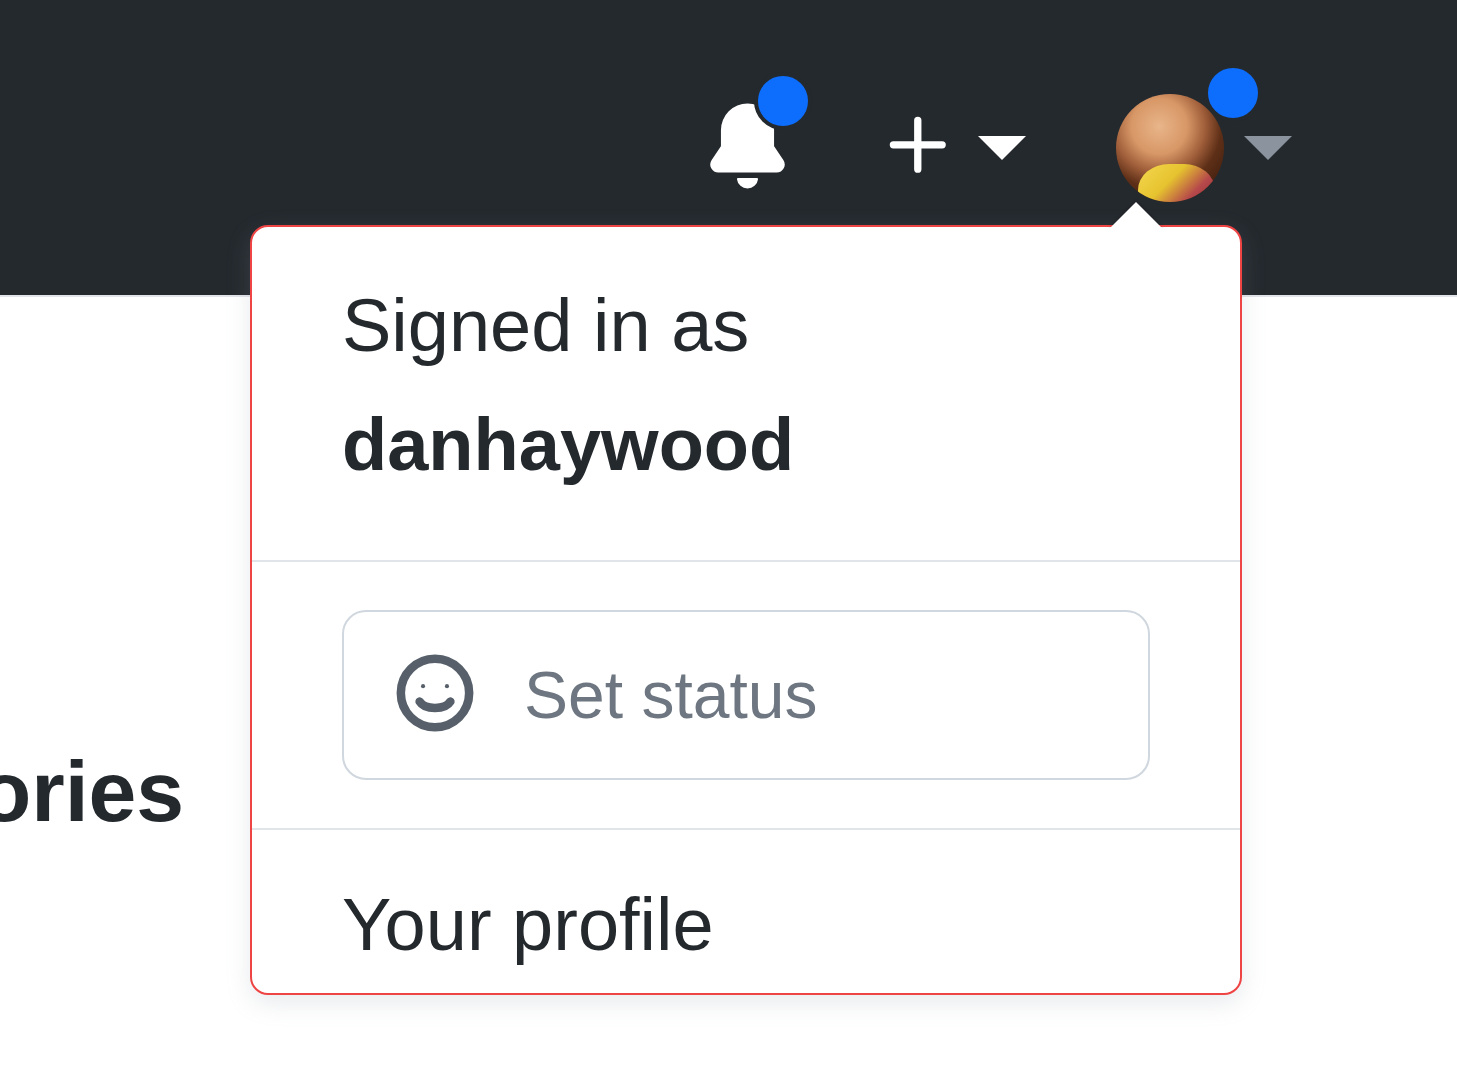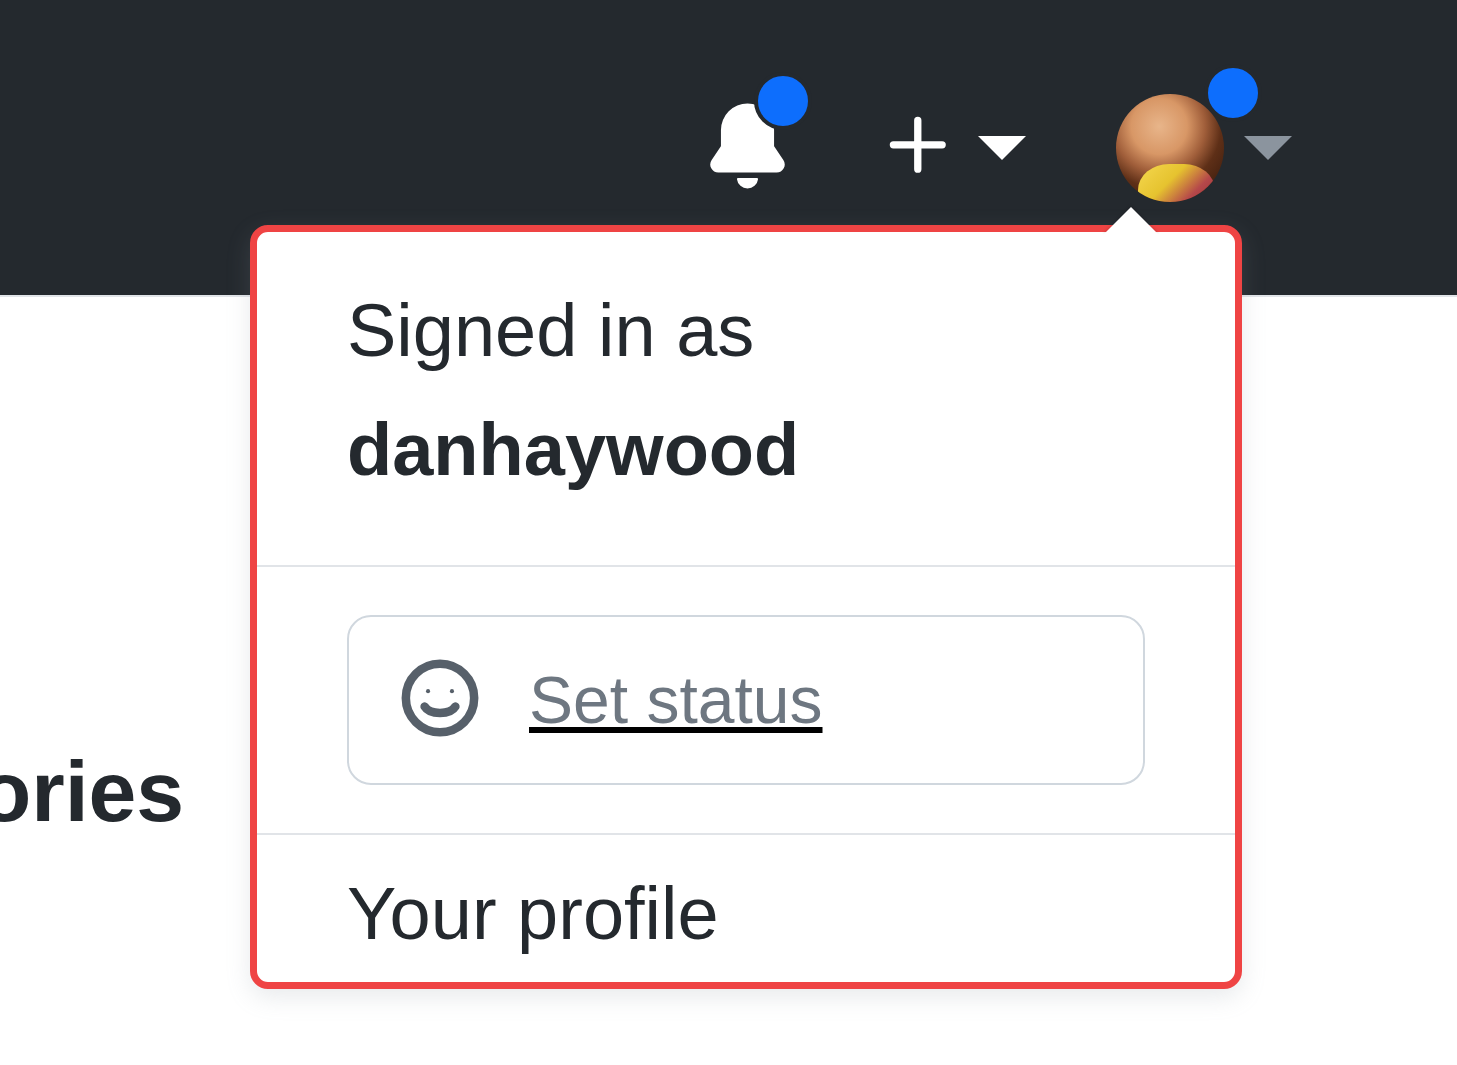--- a/index.html
+++ b/index.html
@@ -128,21 +128,21 @@
       font-size: 86px;
       font-weight: 600;
       color: #24292e;
     }
     .dropdown {
       position: absolute;
       top: 225px;
       left: 250px;
       right: 215px;
       background: #ffffff;
-      border: 7px solid #ef4444;
+      border: 2px solid #ef4444;
       border-radius: 18px;
       box-shadow: 0 8px 24px rgba(140,149,159,0.2);
     }
     .dropdown-pointer {
       position: absolute;
       top: -25px;
       right: 76px;
       width: 0;
       height: 0;
       border-left: 28px solid transparent;
@@ -163,21 +163,20 @@
     .username {
       font-size: 74px;
       font-weight: 700;
       color: #24292e;
       line-height: 1.5;
       margin-top: 18px;
     }
     .status-block {
       padding: 48px 90px 48px 90px;
       border-bottom: 2px solid #e1e4e8;
-      text-decoration: underline;
     }
     .status-button {
       width: 100%;
       display: flex;
       align-items: center;
       gap: 48px;
       padding: 40px 50px;
       border: 2px solid #d0d7de;
       border-radius: 24px;
       background: #ffffff;
@@ -188,21 +187,21 @@
       height: 82px;
       fill: none;
       stroke: #57606a;
       stroke-width: 2.5;
     }
     .status-text {
       font-size: 66px;
       color: #6e7781;
     }
     .menu-items {
-      padding: 20px 90px 10px 90px;
+      padding: 36px 90px 10px 90px;
     }
     .menu-item {
       font-size: 74px;
       color: #24292e;
       cursor: pointer;
       padding: 16px 0;
     }
   </style>
 </head>
 <body>

